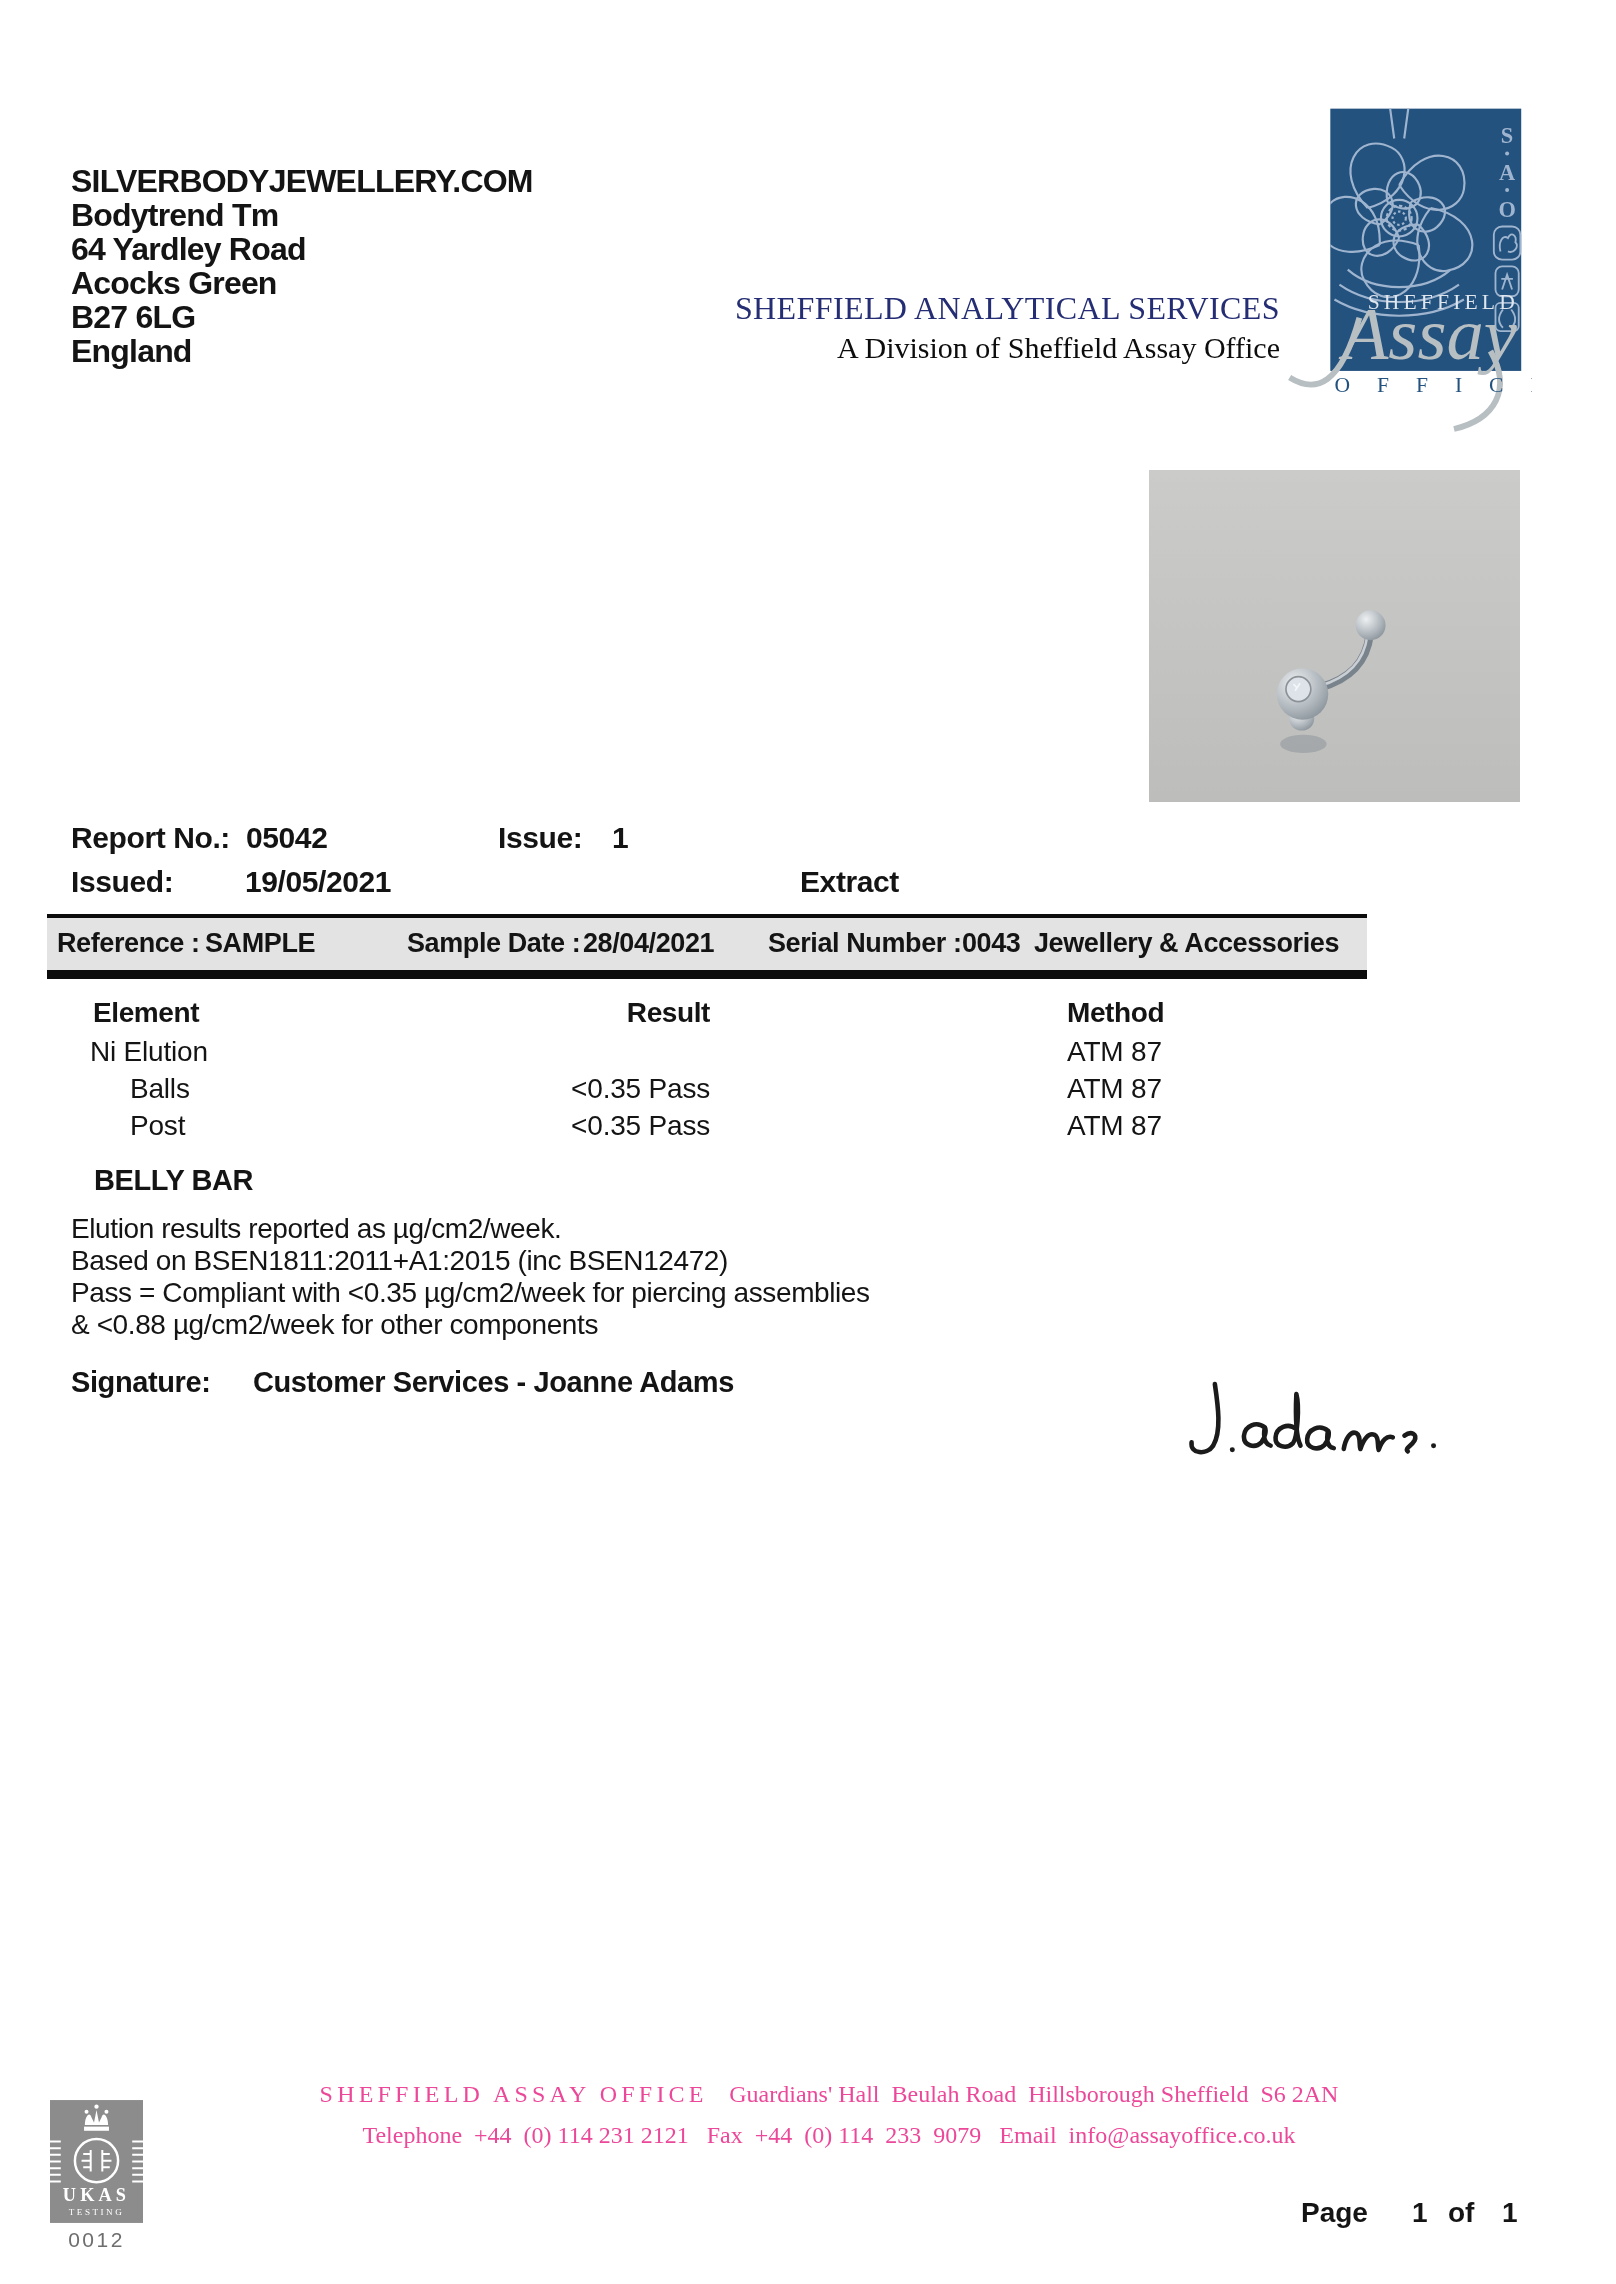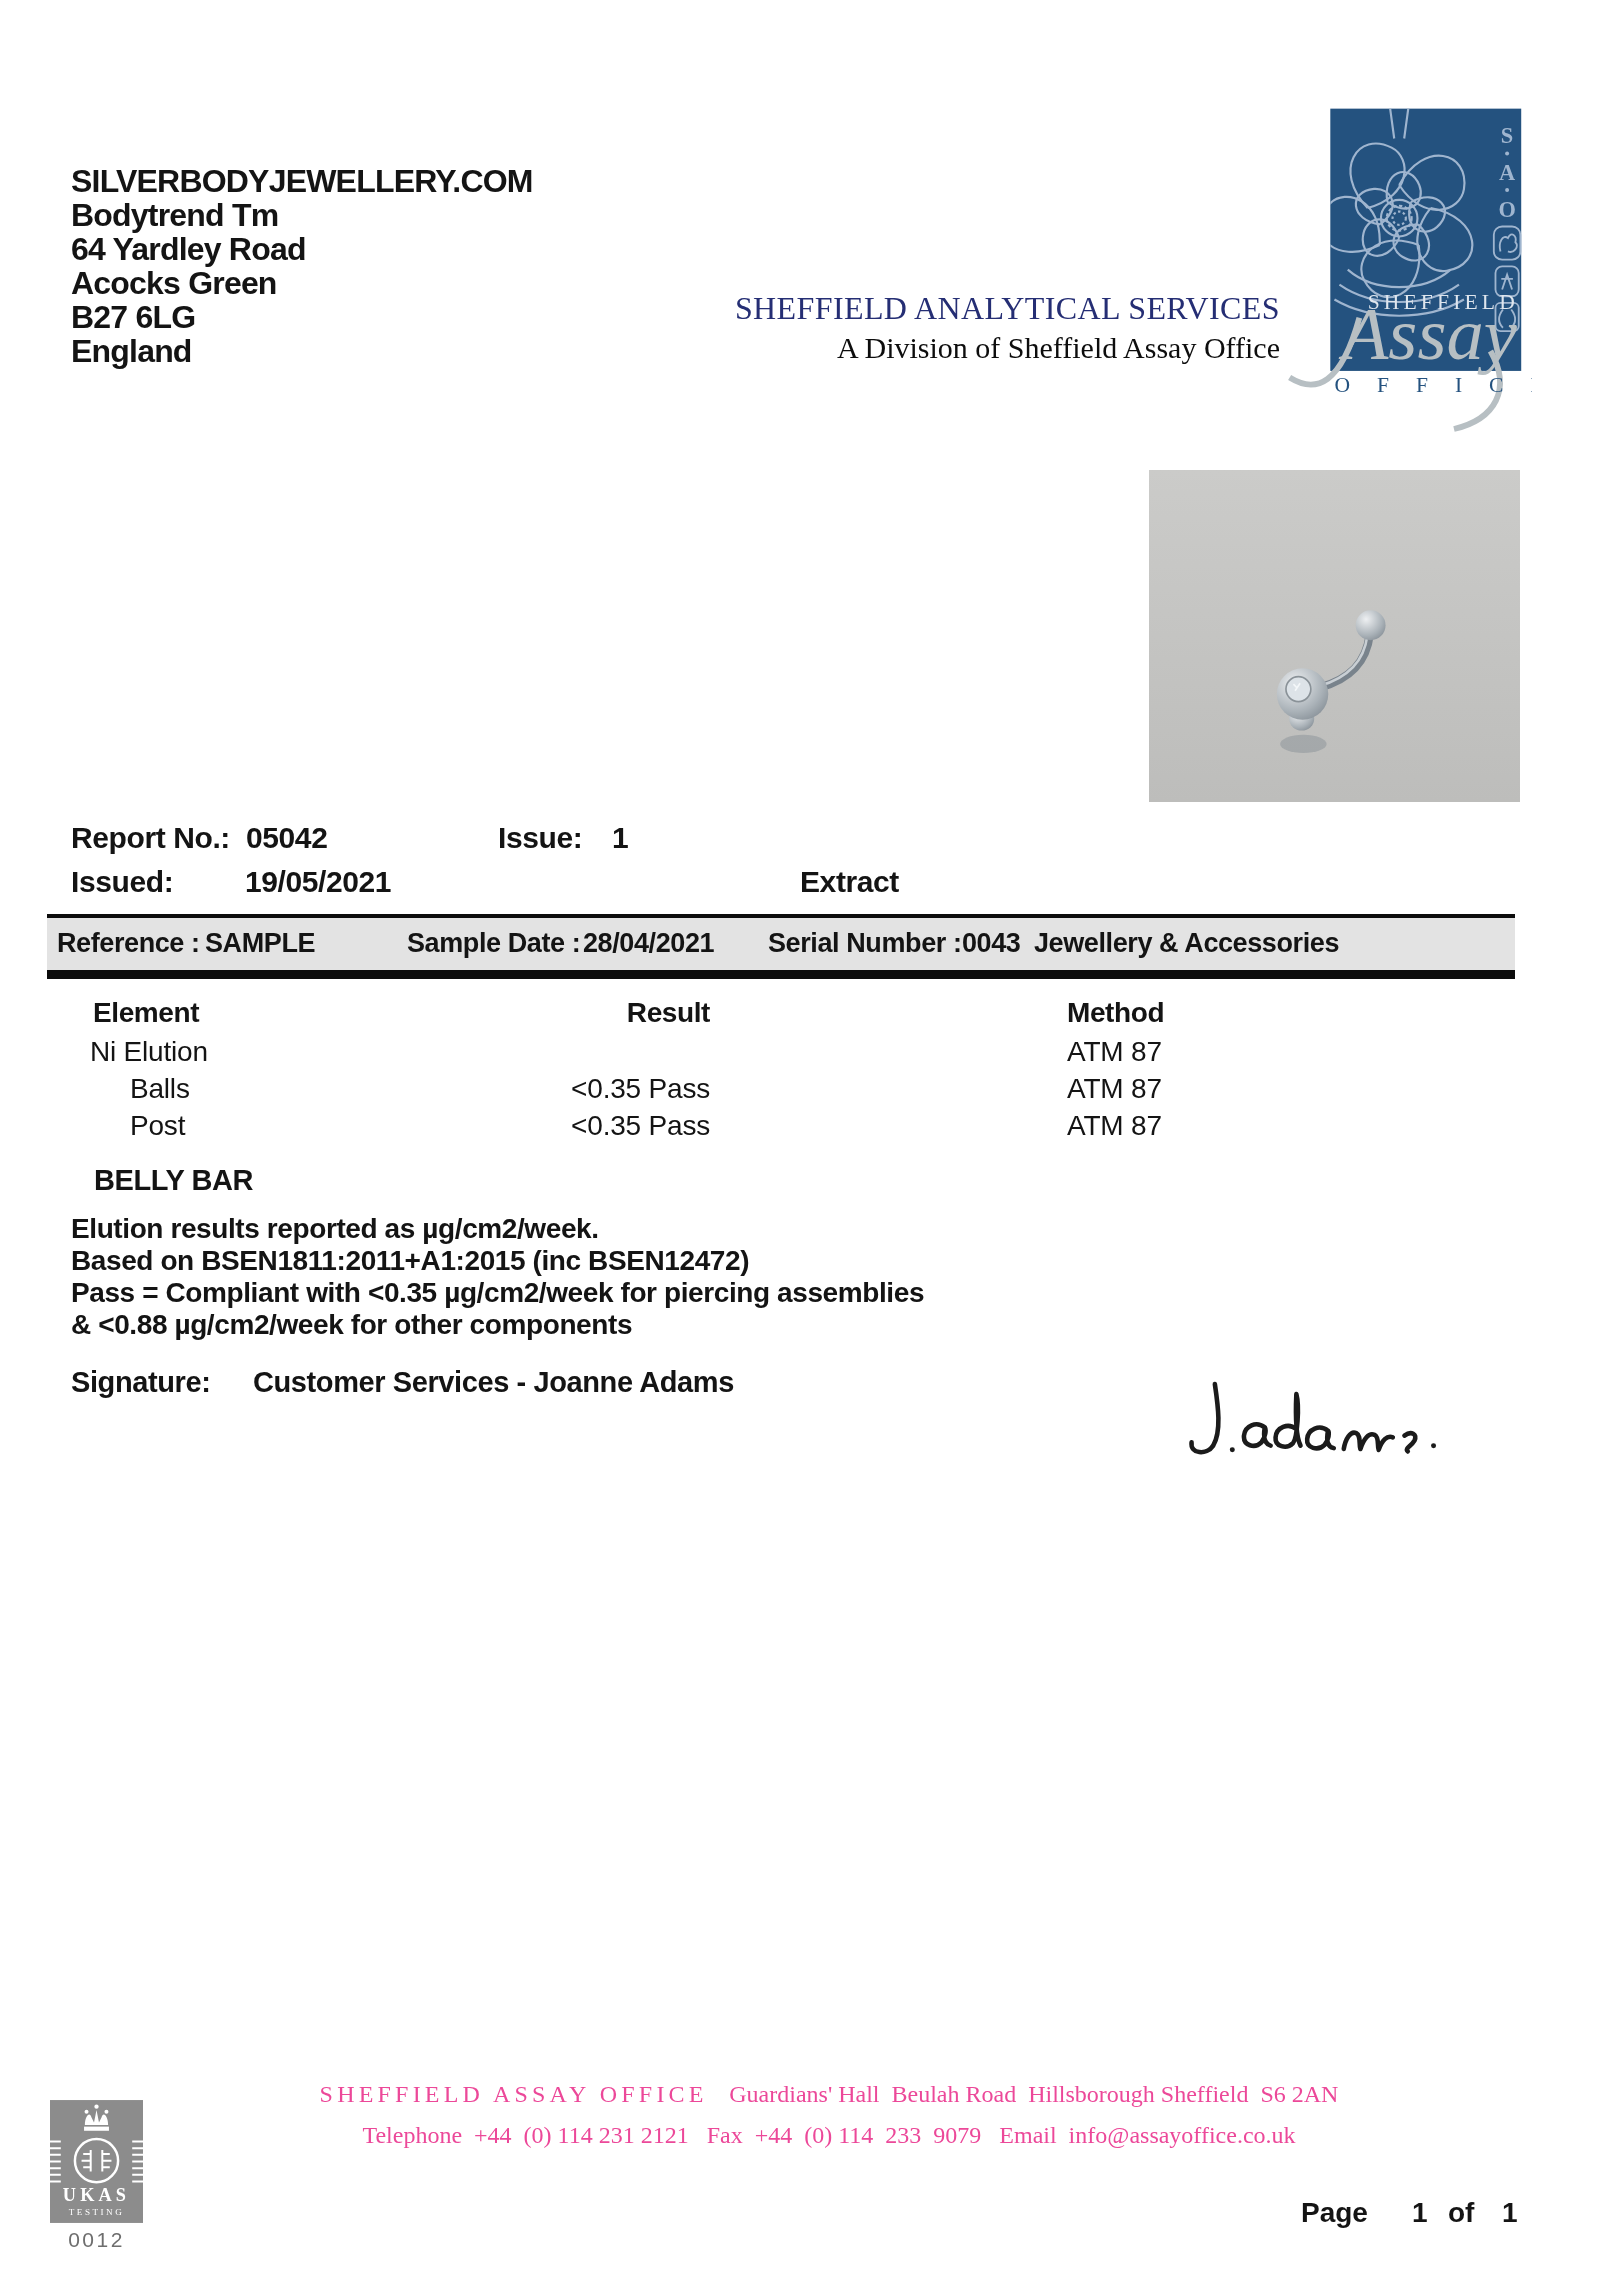--- a/index.html
+++ b/index.html
@@ -20,29 +20,29 @@
   .abs{position:absolute;}
   .pre{white-space:pre;}
   
   .address{left:71px;top:164px;font-size:32px;font-weight:bold;line-height:34px;letter-spacing:-0.8px;}
   
   .sas-title{right:336px;top:290px;font-family:"Liberation Serif",serif;font-size:32px;color:var(--navy);letter-spacing:0.4px;}
   .sas-sub{right:336px;top:331px;font-family:"Liberation Serif",serif;font-size:30px;color:#0d0d0d;}
   
   .meta{font-size:30px;font-weight:bold;letter-spacing:-0.4px;}
   
-  .refbar{left:47px;top:914px;width:1468px;height:65px;background:var(--bar-gray);
+  .refbar{left:47px;top:914px;width:1320px;height:65px;background:var(--bar-gray);
     border-top:4.2px solid #0c0c0c;border-bottom:9px solid #0c0c0c;}
   .refbar .fld{position:absolute;top:0;height:51px;line-height:51px;font-size:27px;font-weight:bold;letter-spacing:-0.4px;white-space:pre;}
   
   .th{font-size:28px;font-weight:bold;letter-spacing:-0.4px;}
   .td{font-size:28px;font-weight:normal;letter-spacing:-0.2px;}
   .result-col{width:249px;text-align:right;}
   
-  .notes{left:71px;top:1213px;font-size:28px;font-weight:bold;letter-spacing:-0.4px;line-height:32px;}
+  .notes{left:71px;top:1213px;font-size:28px;font-weight:normal;letter-spacing:-0.4px;line-height:32px;}
   
   .f-line{left:123px;width:1412px;text-align:center;font-family:"Liberation Serif",serif;color:#ec4899;}
   .office-name{letter-spacing:4.2px;margin-right:21.6px;}
   .conformity{font-family:"Liberation Sans",sans-serif;font-weight:bold;font-size:25px;letter-spacing:-0.2px;}
   .pagenum{top:2197px;font-size:28px;font-weight:bold;}
   .ukas-number{left:50px;top:2228px;width:93px;text-align:center;font-size:21px;letter-spacing:2.5px;color:#6e6e6e;}
   svg text{font-family:"Liberation Serif",serif;}
 </style>
 </head>
 <body>

